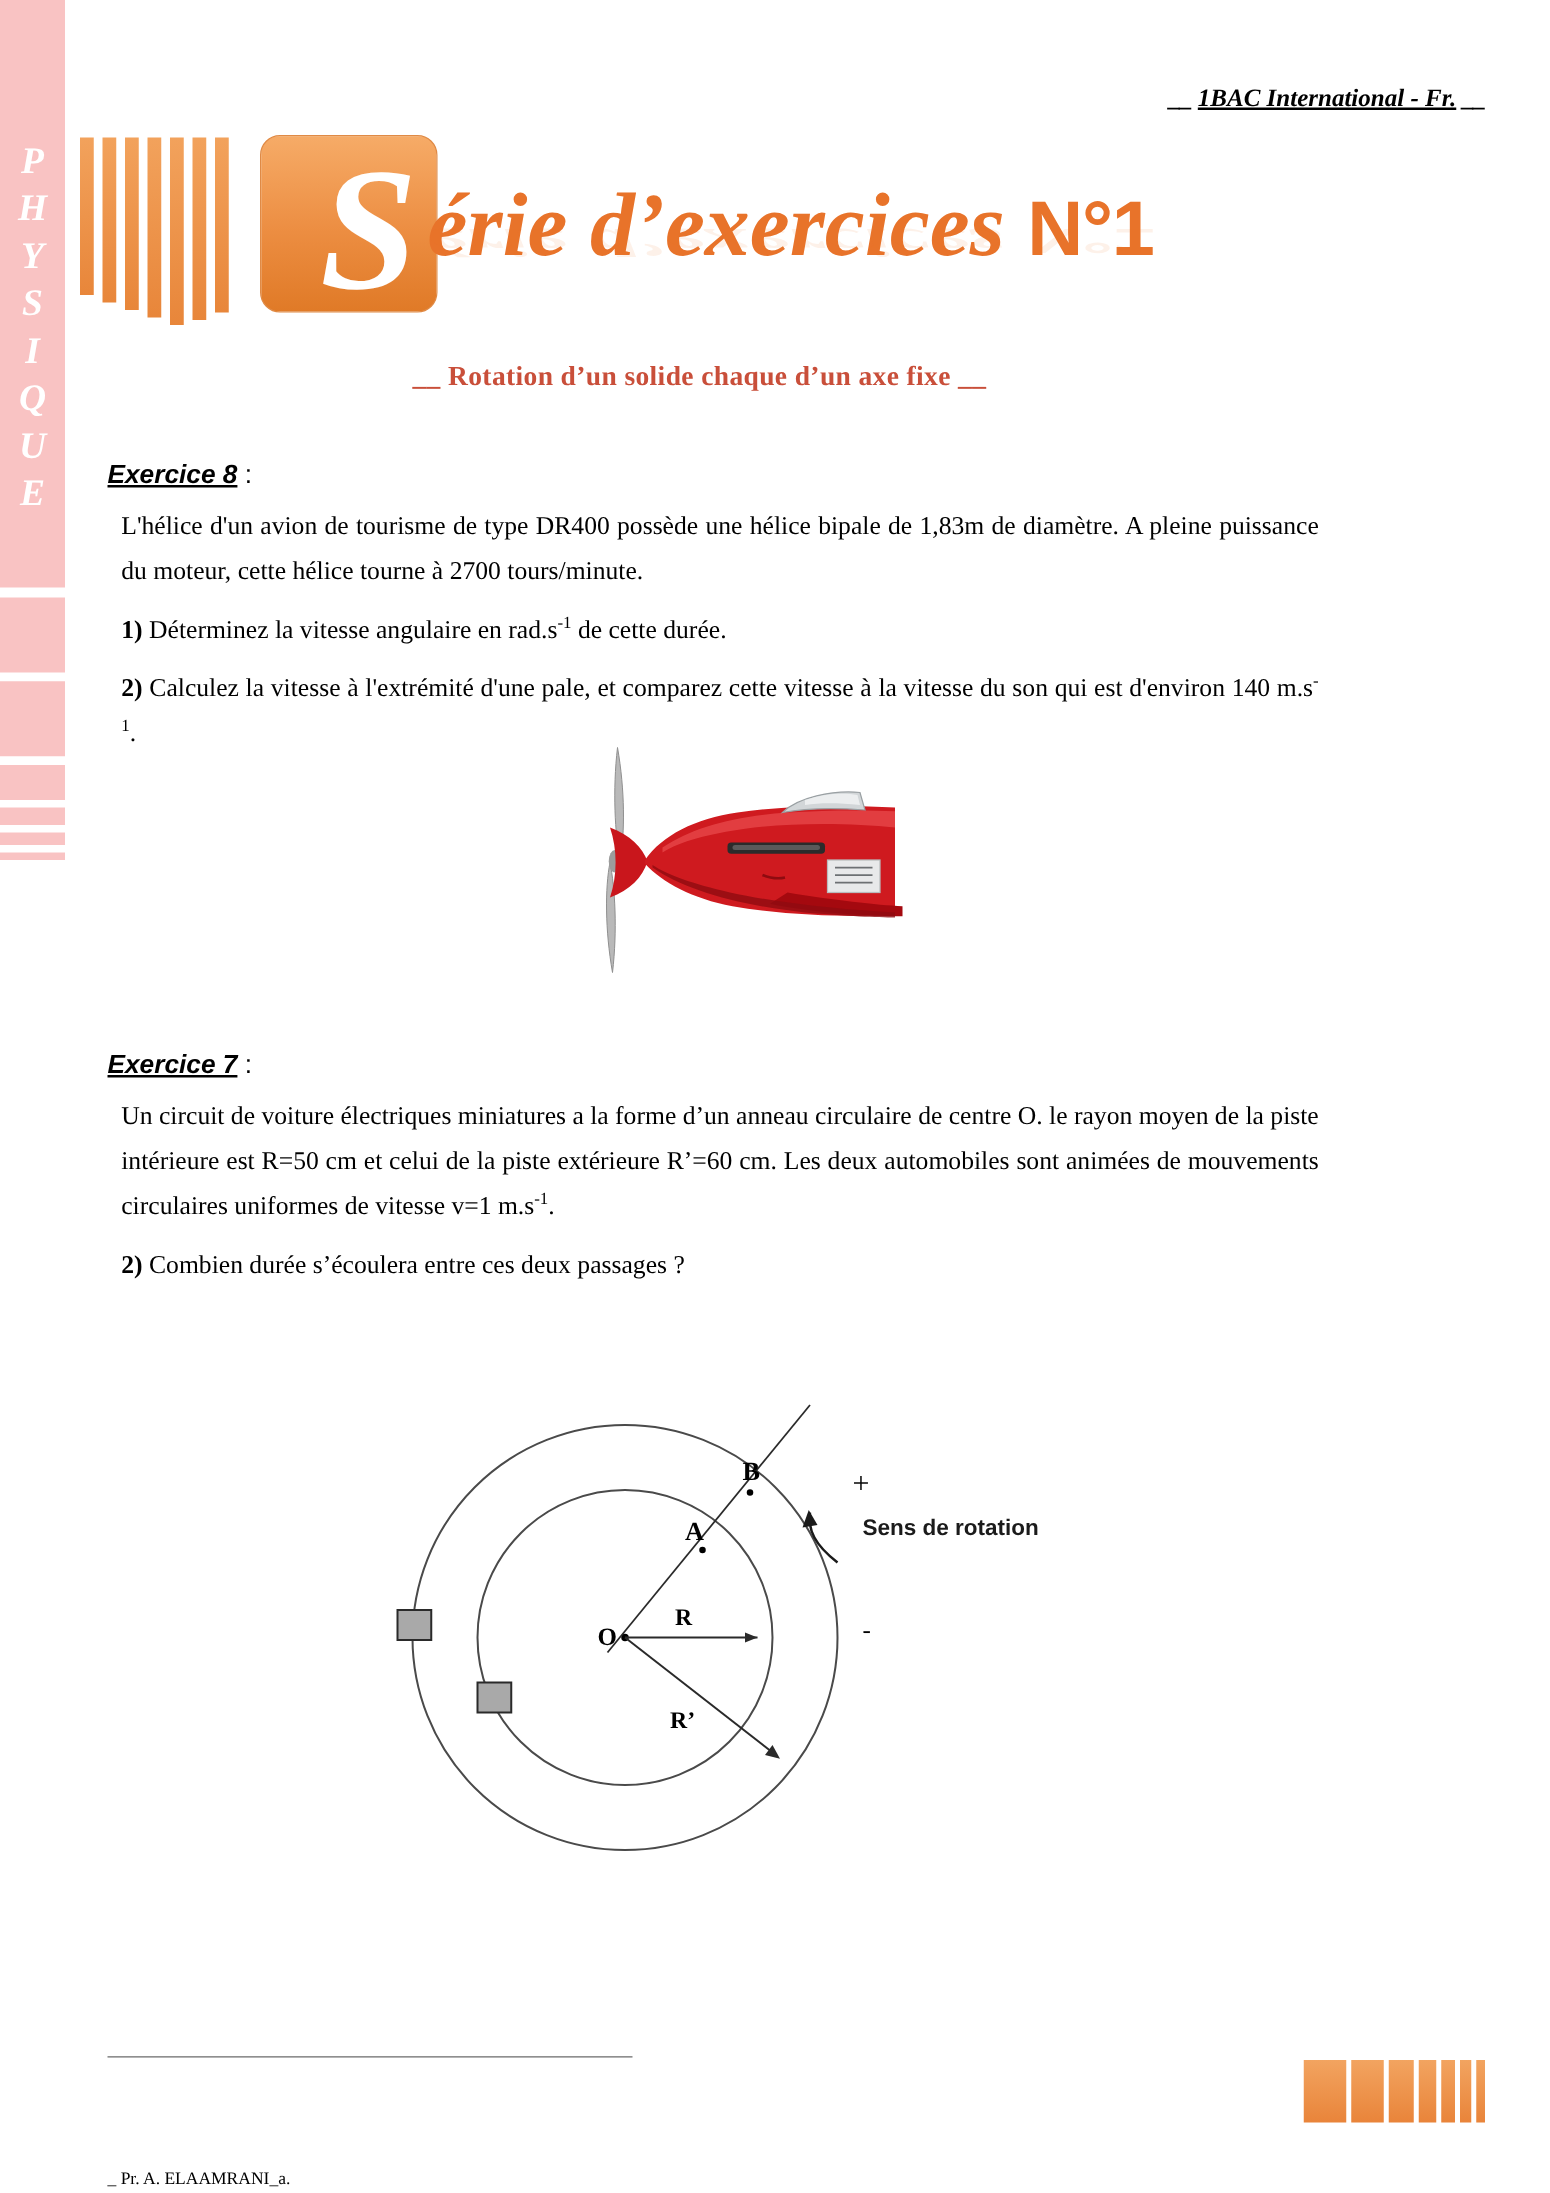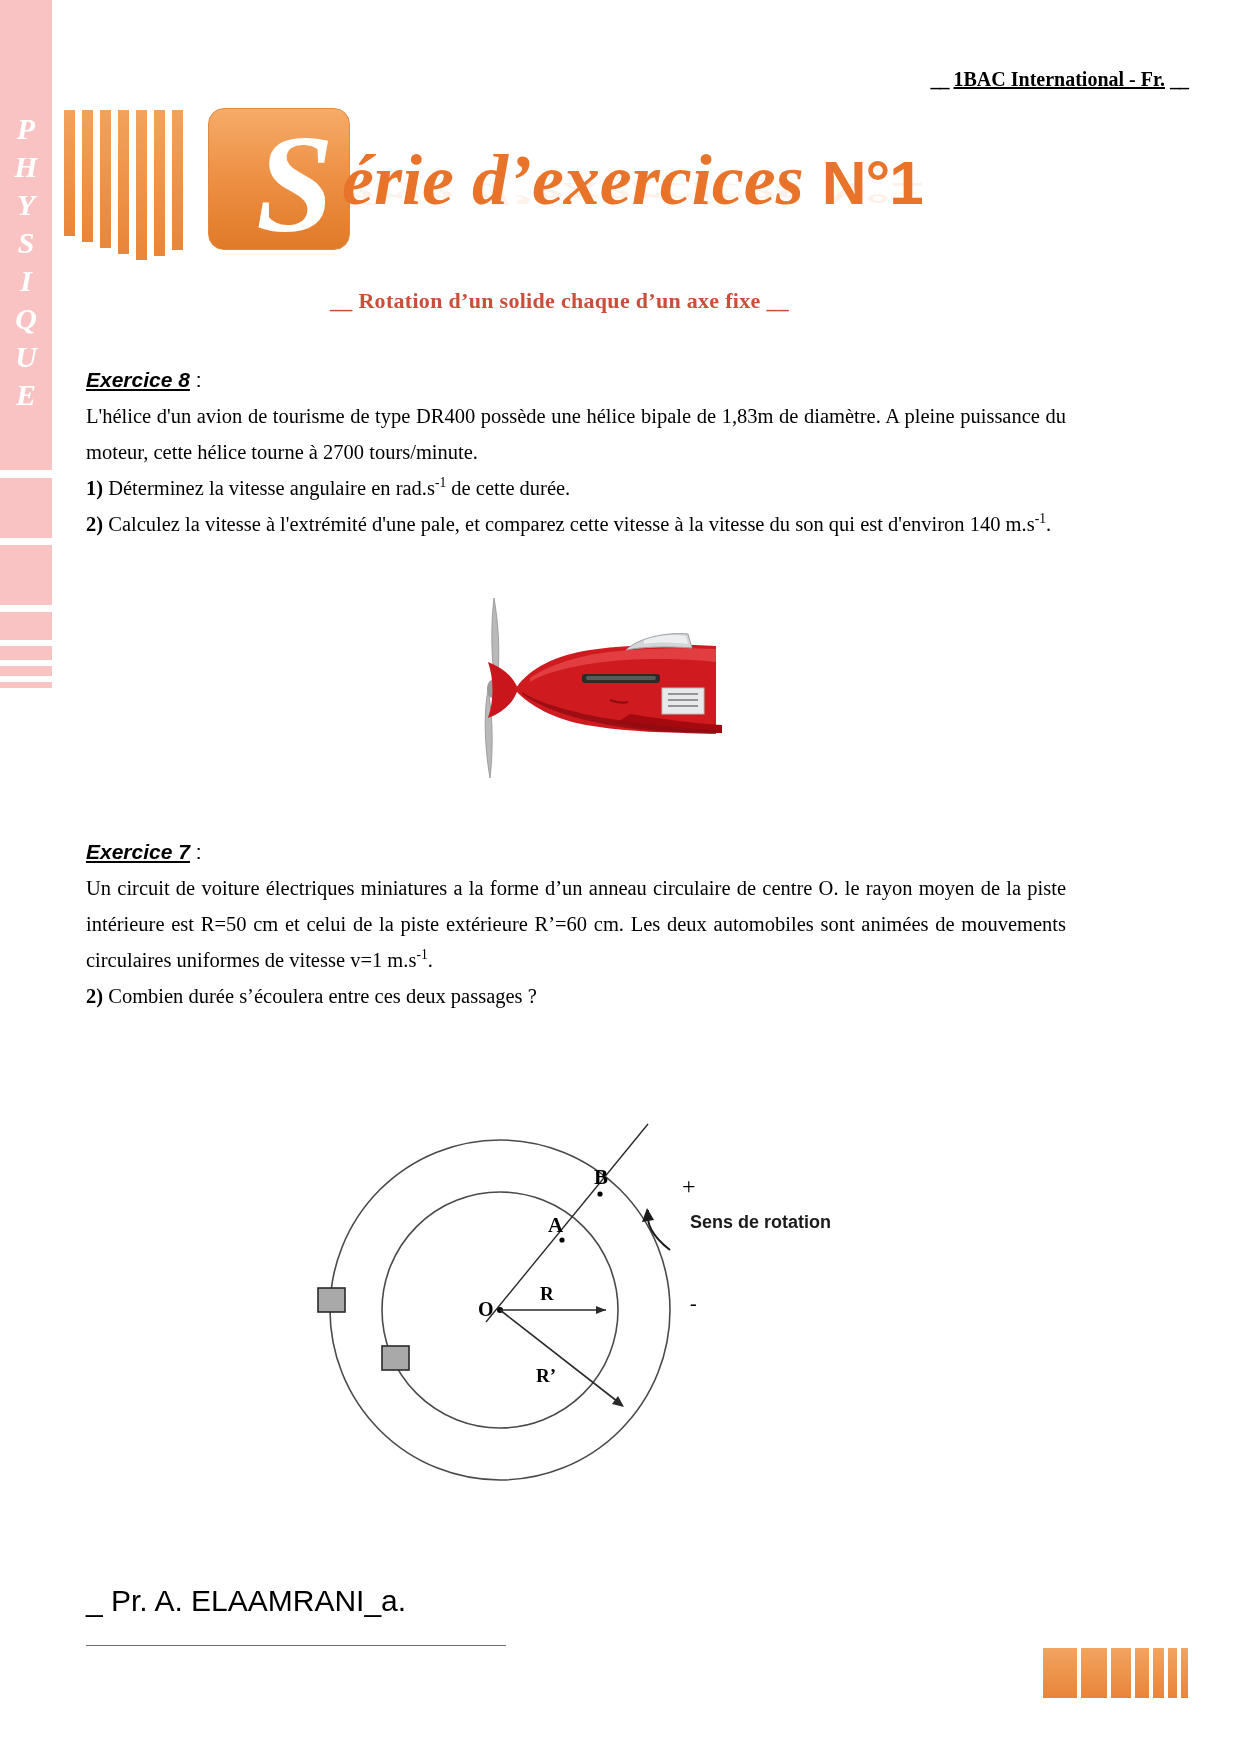--- a/index.html
+++ b/index.html
@@ -51,20 +51,21 @@
     letter-spacing: 0px;
   }
   .vertical-title span { display: block; }
 
   
   .header-right {
     position: absolute;
     right: 52px;
     top: 68px;
     font-family: "Liberation Serif", serif;
+    font-style: italic;
     font-weight: bold;
     font-size: 20px;
     color: #000;
   }
   .header-right .dash { letter-spacing: -1px; }
   .header-right .underlined { text-decoration: underline; }
 
   
   .title-wrap {
     position: absolute;
@@ -174,21 +175,21 @@
   }
   .ex-head b {
     font-weight: bold;
     font-style: italic;
     text-decoration: underline;
   }
   p.para {
     font-family: "Liberation Serif", serif;
     font-size: 20.5px;
     line-height: 36px;
-    margin: 0;
+    margin: 11px;
     text-align: justify;
   }
   p.para.nj { text-align: left; }
   sup { font-size: 0.66em; vertical-align: super; line-height: 0; }
   .qn { font-weight: bold; }
 
   
   .plane-wrap {
     position: absolute;
     left: 430px;
@@ -211,23 +212,23 @@
     position: absolute;
     left: 86px;
     top: 1645px;
     width: 420px;
     height: 1px;
     background: #6b6b6b;
   }
   .footer-text {
     position: absolute;
     left: 86px;
-    top: 1584px;
-    font-family: Liberation Sans, sans-serif;
-    font-size: 30px;
+    top: 1736px;
+    font-family: Liberation Serif, serif;
+    font-size: 14px;
     color: #000;
   }
   .footer-bars {
     position: absolute;
     right: 52px;
     top: 1648px;
     display: flex;
     align-items: flex-start;
     gap: 4px;
   }

